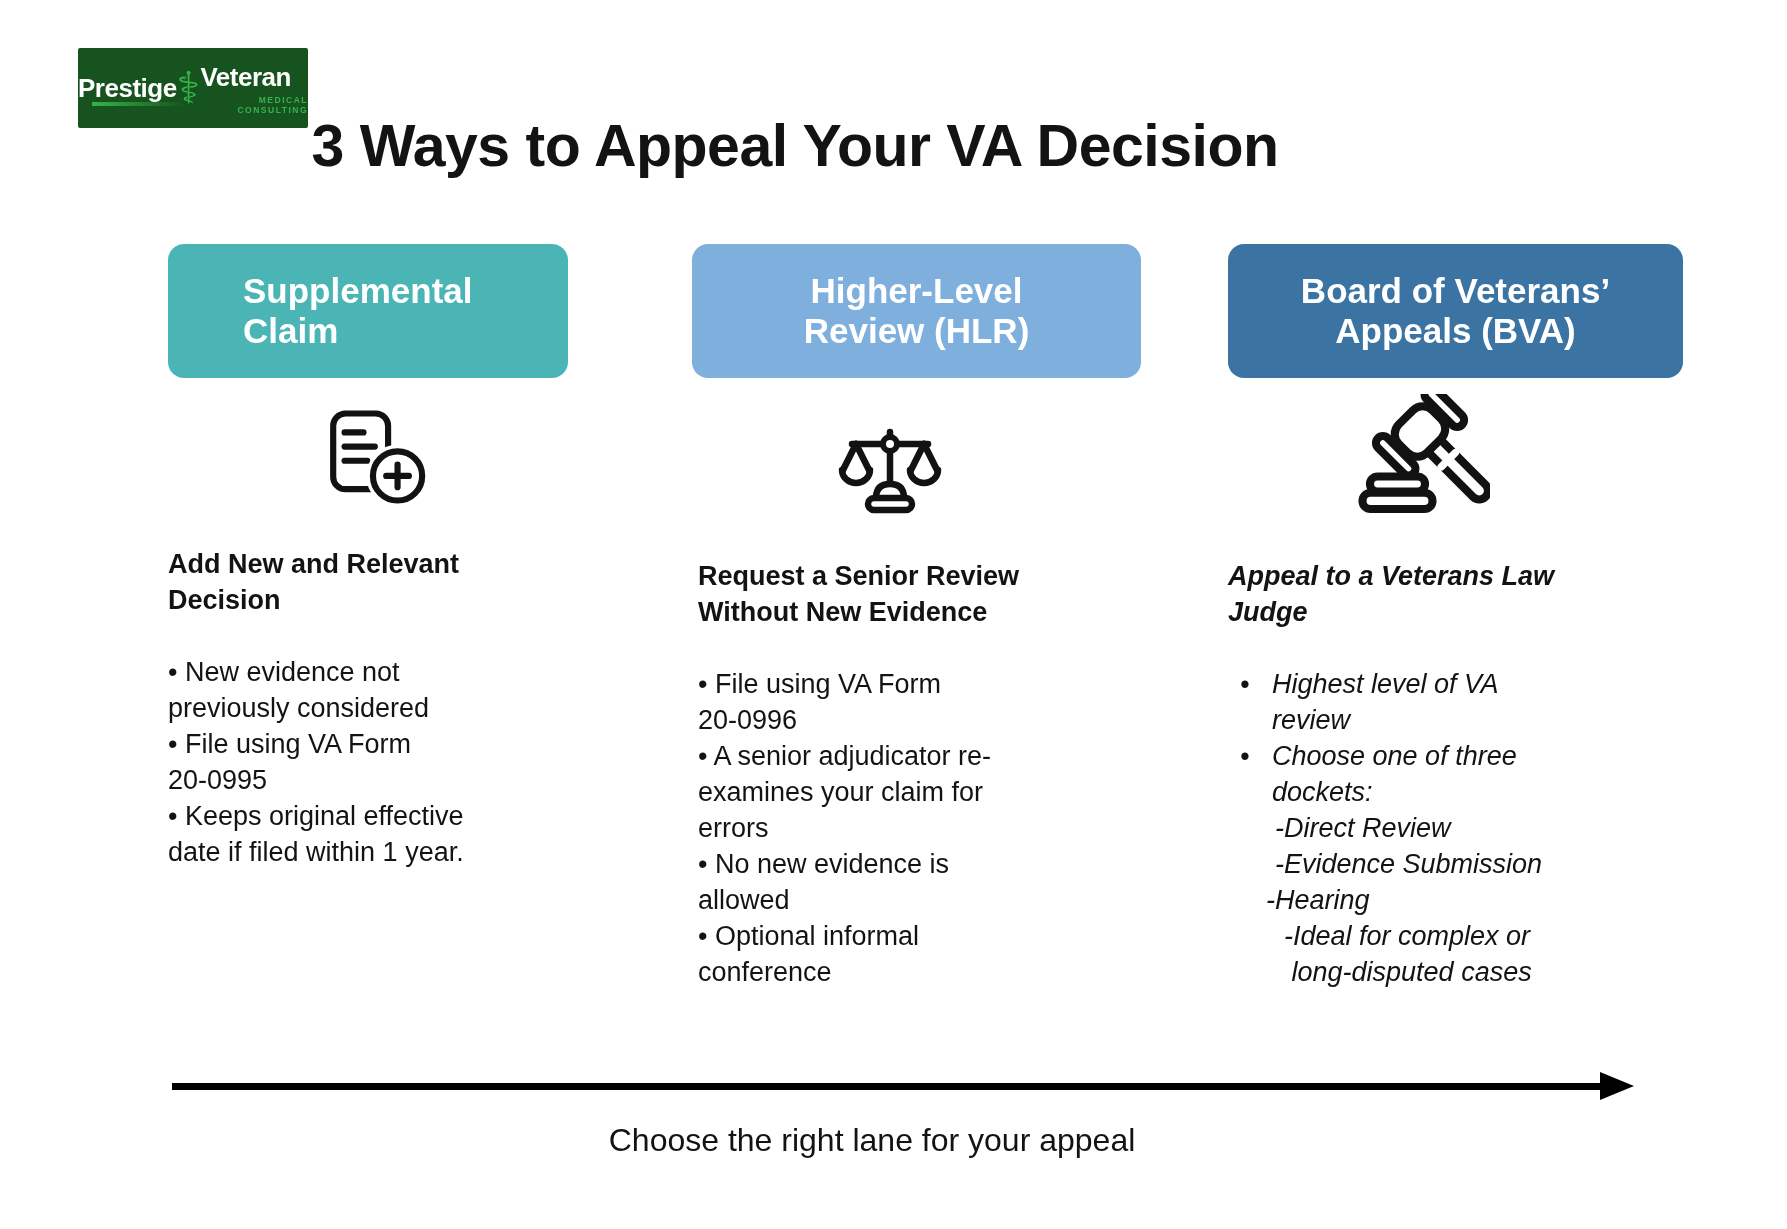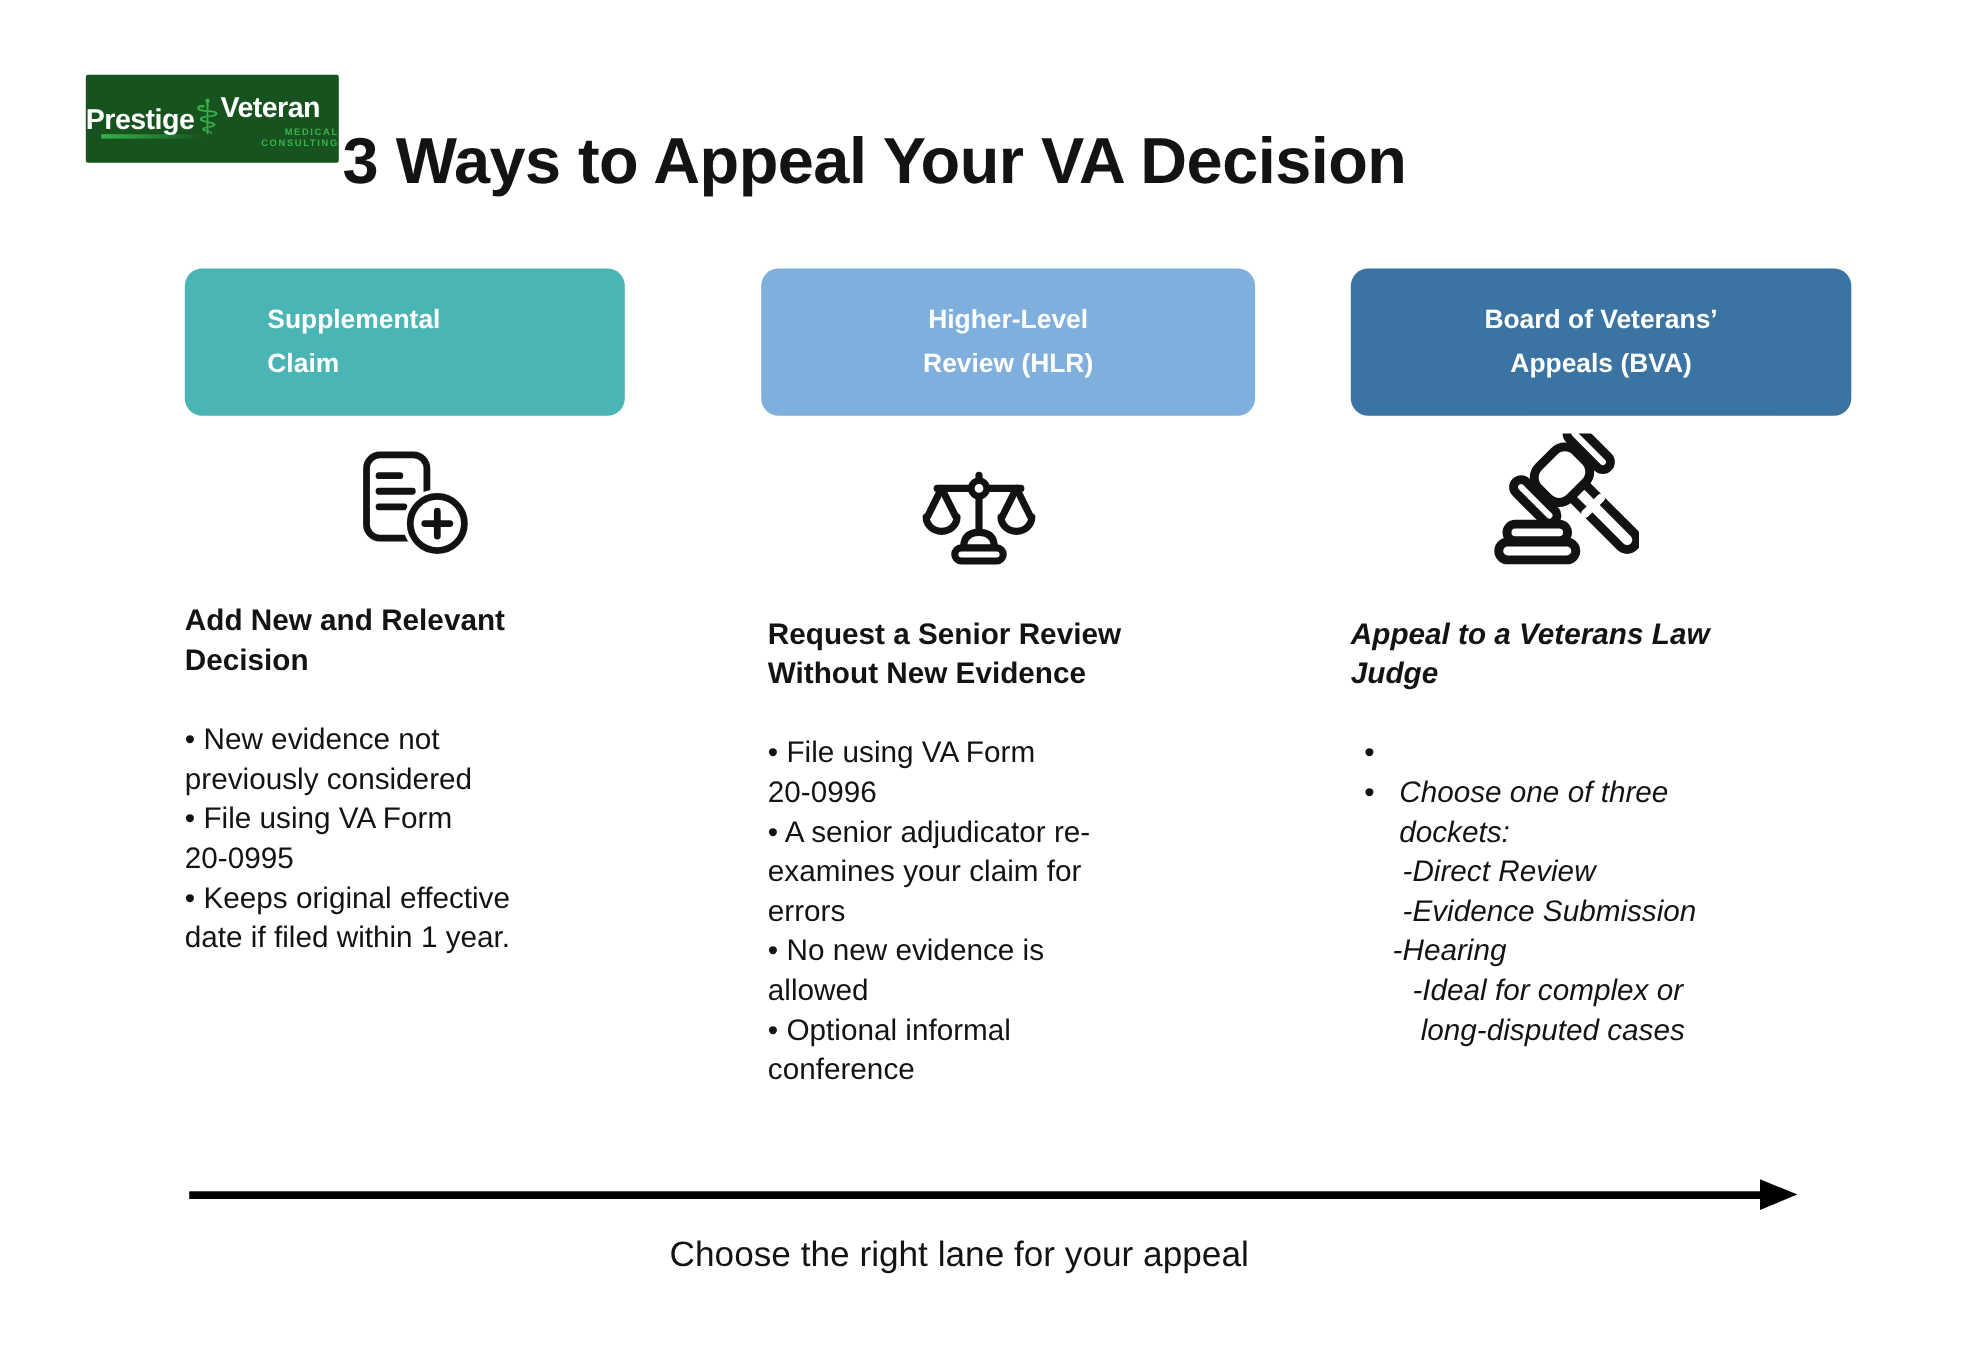--- a/index.html
+++ b/index.html
@@ -14,21 +14,21 @@
   .logo .cad{font-size:44px;line-height:1;margin:0 -2px;}
   .logo .right-col{display:flex;flex-direction:column;align-items:flex-start;text-align:right;}
   .logo .tagline{font-size:8.5px;letter-spacing:1.5px;font-weight:700;margin-top:2px;}
   .logo .grad-bar{position:absolute;left:14px;bottom:22px;width:92px;height:4px;
         background:linear-gradient(to right,#35b44a,rgba(53,180,74,0));}
   
   .title{position:absolute;left:0;top:112px;width:1590px;text-align:center;
          font-size:59px;font-weight:700;letter-spacing:-0.5px;}
   
   .card{position:absolute;top:244px;height:134px;border-radius:16px;color:#ffffff;
-        font-weight:700;font-size:24px;line-height:40px;white-space:pre-line;box-sizing:border-box;}
+        font-weight:700;font-size:35px;line-height:40px;white-space:pre-line;box-sizing:border-box;}
   .card.c1{left:168px;width:400px;text-align:left;padding:27px 20px 0 75px;}
   .card.c2{left:692px;width:449px;text-align:center;padding-top:27px;}
   .card.c3{left:1228px;width:455px;text-align:center;padding-top:27px;}
   
   .icon-wrap{position:absolute;}
   .icon-wrap svg{display:block;}
   .iw1{left:318px;top:404px;}
   .iw2{left:834px;top:418px;}
   .iw3{left:1350px;top:394px;}
   
@@ -49,21 +49,21 @@
   .arrow-line{position:absolute;left:172px;top:1083px;width:1434px;height:7px;background:#000;}
   .arrow-head{position:absolute;left:1600px;top:1072px;width:0;height:0;
       border-left:34px solid #000;border-top:14px solid transparent;border-bottom:14px solid transparent;}
   .caption{position:absolute;left:168px;top:1122px;width:1408px;text-align:center;font-size:32px;}
 </style>
 </head>
 <body>
 
 <div class="stage">
 
-  <div class="logo" style="background-color: rgb(23, 83, 31); margin-top: 20px;">
+  <div class="logo" style="background-color: rgb(23, 83, 31);">
     <span class="word">Prestige</span>
     <span class="cad" style="color: rgb(53, 180, 74);">⚕</span>
     <span class="right-col">
       <span class="word">Veteran</span>
       <span class="tagline" style="color: rgb(53, 180, 74);">MEDICAL CONSULTING</span>
     </span>
     <span class="grad-bar"></span>
   </div>
 
   <div class="title">3 Ways to Appeal Your VA Decision</div>
@@ -144,21 +144,22 @@
 allowed</div>
         <div class="li para">• Optional informal
 conference</div>
       </div>
   </div>
 
   <div class="col col3">
     <div class="heading">Appeal to a Veterans Law
 Judge</div>
     <div>
-        <div class="li list-bullet"><span class="m">•</span></div>
+        <div class="li list-bullet"><span class="m">•</span><span class="t">Highest level of VA
+review</span></div>
         <div class="li list-bullet"><span class="m">•</span><span class="t">Choose one of three
 dockets:</span></div>
         <div class="li sub-indent-1">-Direct Review</div>
         <div class="li sub-indent-1">-Evidence Submission</div>
         <div class="li sub-indent-0">-Hearing</div>
         <div class="li sub-indent-2">-Ideal for complex or
  long-disputed cases</div>
       </div>
   </div>
 

